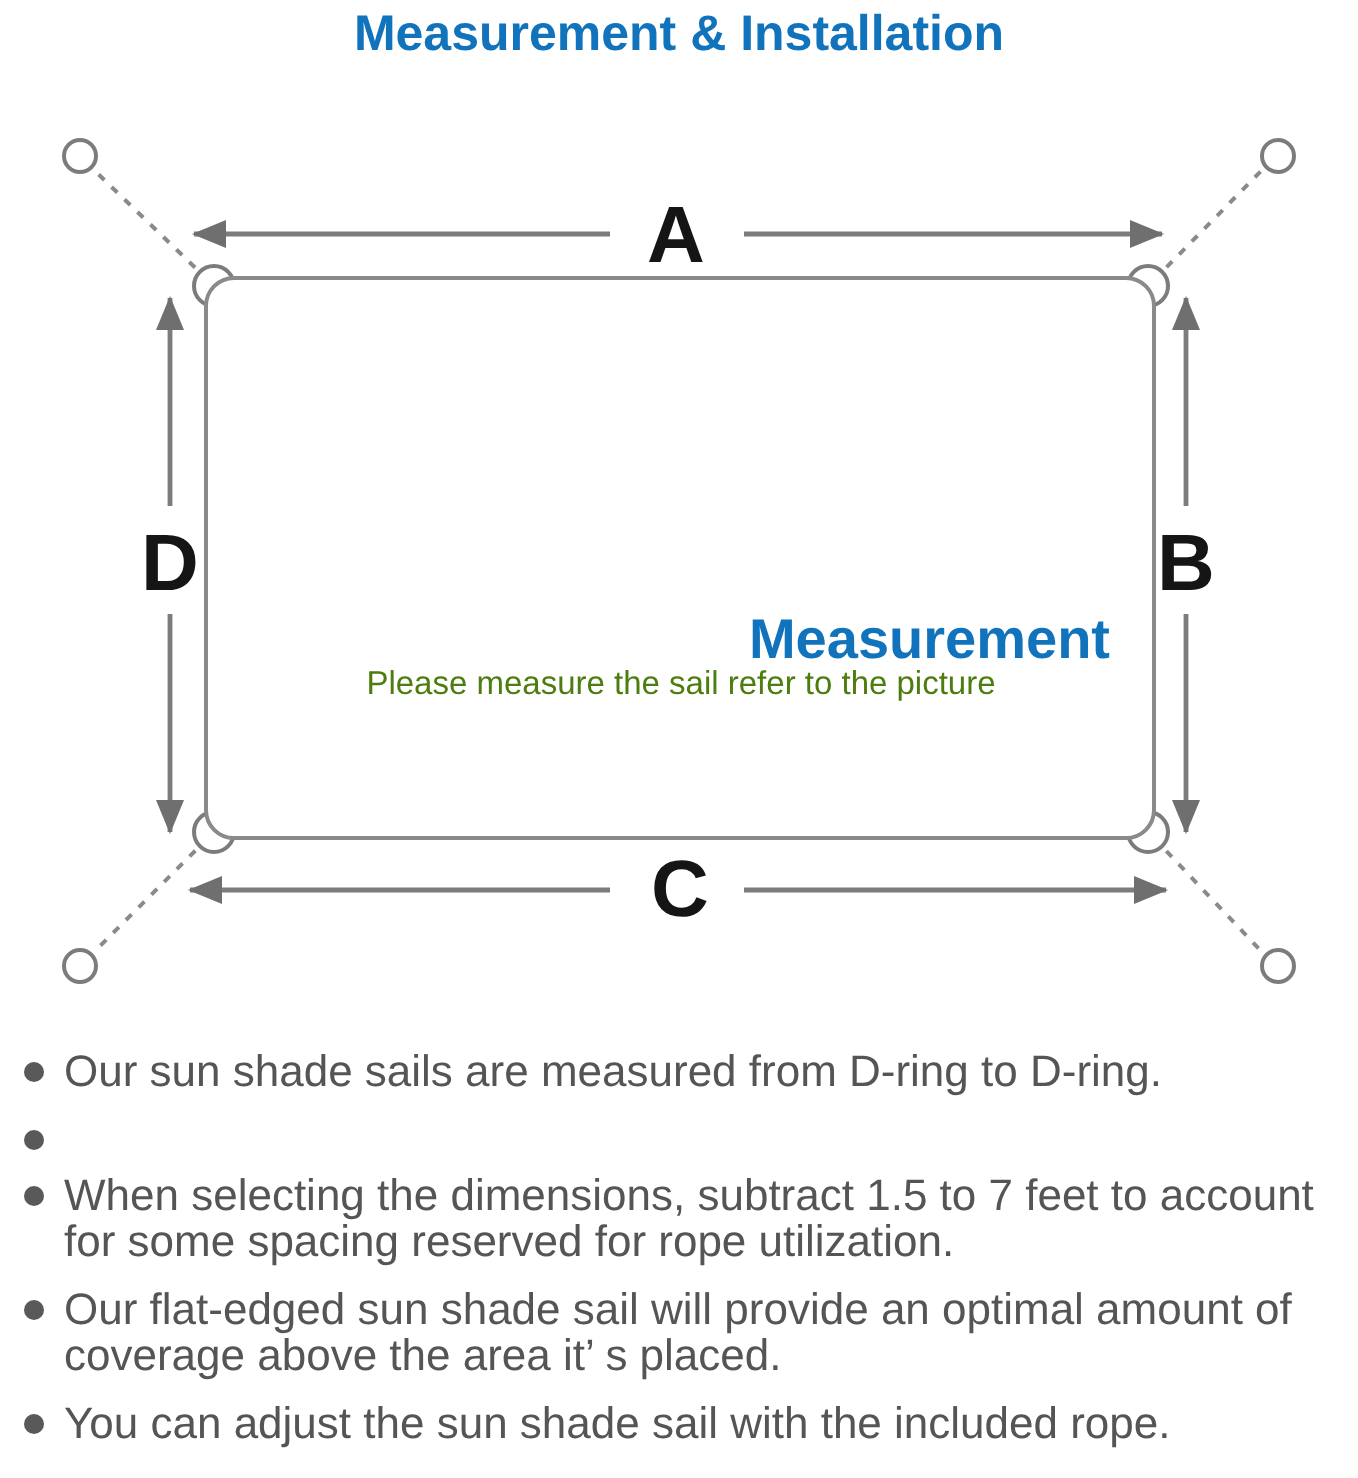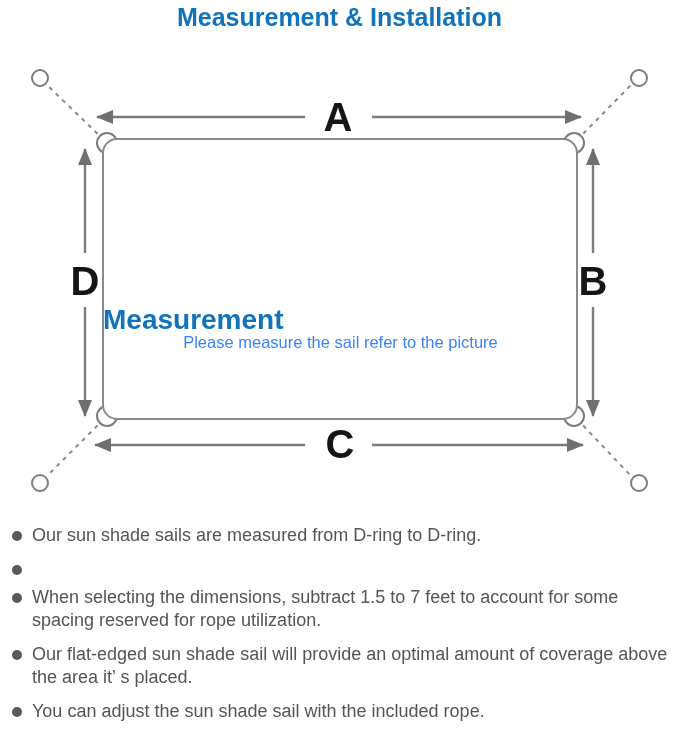--- a/index.html
+++ b/index.html
@@ -8,41 +8,41 @@
     font-family:"Liberation Sans","DejaVu Sans",sans-serif;overflow:hidden;
   }
   .page-title{
     position:absolute;top:0;left:0;width:679px;text-align:center;
     font-size:25px;font-weight:bold;color:#1173bc;letter-spacing:0px;
     margin:0;padding-top:3px;
   }
   .diagram{position:absolute;top:55px;left:0;width:679px;height:445px;}
   .diagram svg{position:absolute;top:0;left:0;}
   .center-title{
-    position:absolute;top:249px;left:103px;width:452px;text-align:left;
+    position:absolute;top:249px;left:103px;width:452px;text-align:right;
     font-size:28px;font-weight:bold;color:#1173bc;
   }
   .center-sub{
     position:absolute;top:278px;left:103px;width:475px;text-align:center;
-    font-size:16.5px;color:#3b82f6;
+    font-size:16.5px;color:#4d7c0f;
   }
   .notes{
     position:absolute;top:524px;left:12px;width:660px;
     list-style:none;margin:0;padding:0;
   }
   .note-item{
     display:flex;align-items:flex-start;gap:10px;
     margin-bottom:11px;
   }
   .note-dot{
     flex:0 0 auto;width:10px;height:10px;border-radius:50%;
     background:#595959;margin-top:7px;
   }
   .note-text{
-    font-size:18px;line-height:23px;color:#555555;
+    font-size:22px;line-height:23px;color:#555555;
   }
 </style>
 </head>
 <body>
 
 <div class="stage">
 
   <h1 class="page-title">Measurement &amp; Installation</h1>
 
   <div class="diagram">

